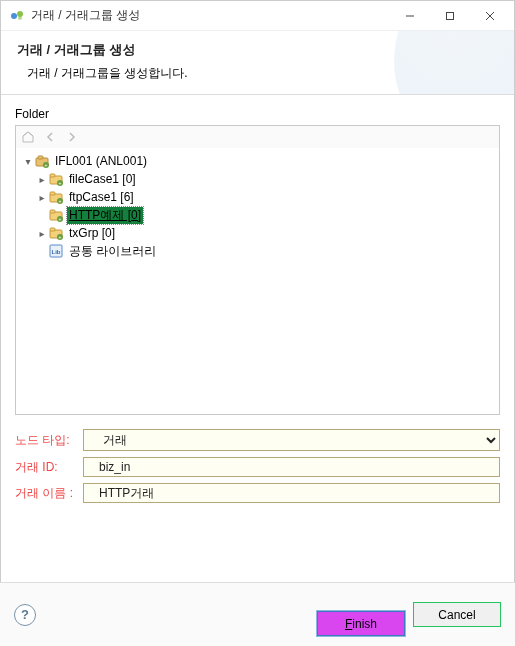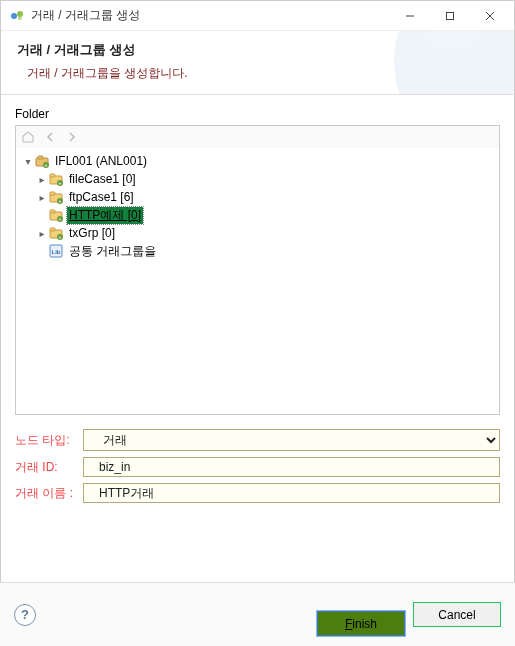--- a/index.html
+++ b/index.html
@@ -39,21 +39,21 @@
     border-bottom: 1px solid #ddd;
     overflow: hidden;
   }
   .header-area h1 {
     margin: 0 0 6px 0;
     font-size: 13px;
     font-weight: bold;
     color: #222;
   }
   .header-area .sub {
-    color: #7f1d1d;
+    color: #000000;
     margin-left: 10px;
   }
   .header-curve {
     position: absolute;
     right: -80px; top: -70px;
     width: 200px; height: 200px;
     border-radius: 50%;
     background: radial-gradient(circle at 30% 30%, #f0f5fa, #e8eff7);
     opacity: 0.9;
   }
@@ -166,21 +166,21 @@
     height: 25px;
     margin-left: 8px;
     font-family: inherit;
     font-size: 12px;
     border: 1px solid #22c55e;
     background: #f0f0f0;
   }
   .btn.primary {
     border: 1px solid #3a7bbf;
     outline: 1px solid #8ab8e0;
-    background: #4d7c0f;
+    background: #d946ef;
     margin-top: 18px;
   }
   .underline-letter { text-decoration: underline; }
 </style>
 </head>
 <body>
 
 <div class="titlebar">
   <span class="app-icon">
     <svg viewBox="0 0 16 16">
@@ -305,21 +305,21 @@
       </div>
 
       <div class="tree-row indent1">
         <span class="twisty"></span>
         <span class="node-icon">
           <svg viewBox="0 0 16 16">
               <rect x="2" y="2" width="12" height="12" rx="1" fill="#e8f0fa" stroke="#5a8ac8"></rect>
               <text x="8" y="11" font-size="6" text-anchor="middle" fill="#3a6aa8" font-weight="bold">Lib</text>
             </svg>
         </span>
-        <span class="node-label">공통 거래그룹을</span>
+        <span class="node-label">공통 라이브러리</span>
       </div>
     </div>
   </div>
 </div>
 
 <div class="form-area">
   <div class="form-row">
     <label>노드 타입:</label>
     <div class="field">
       <select>

